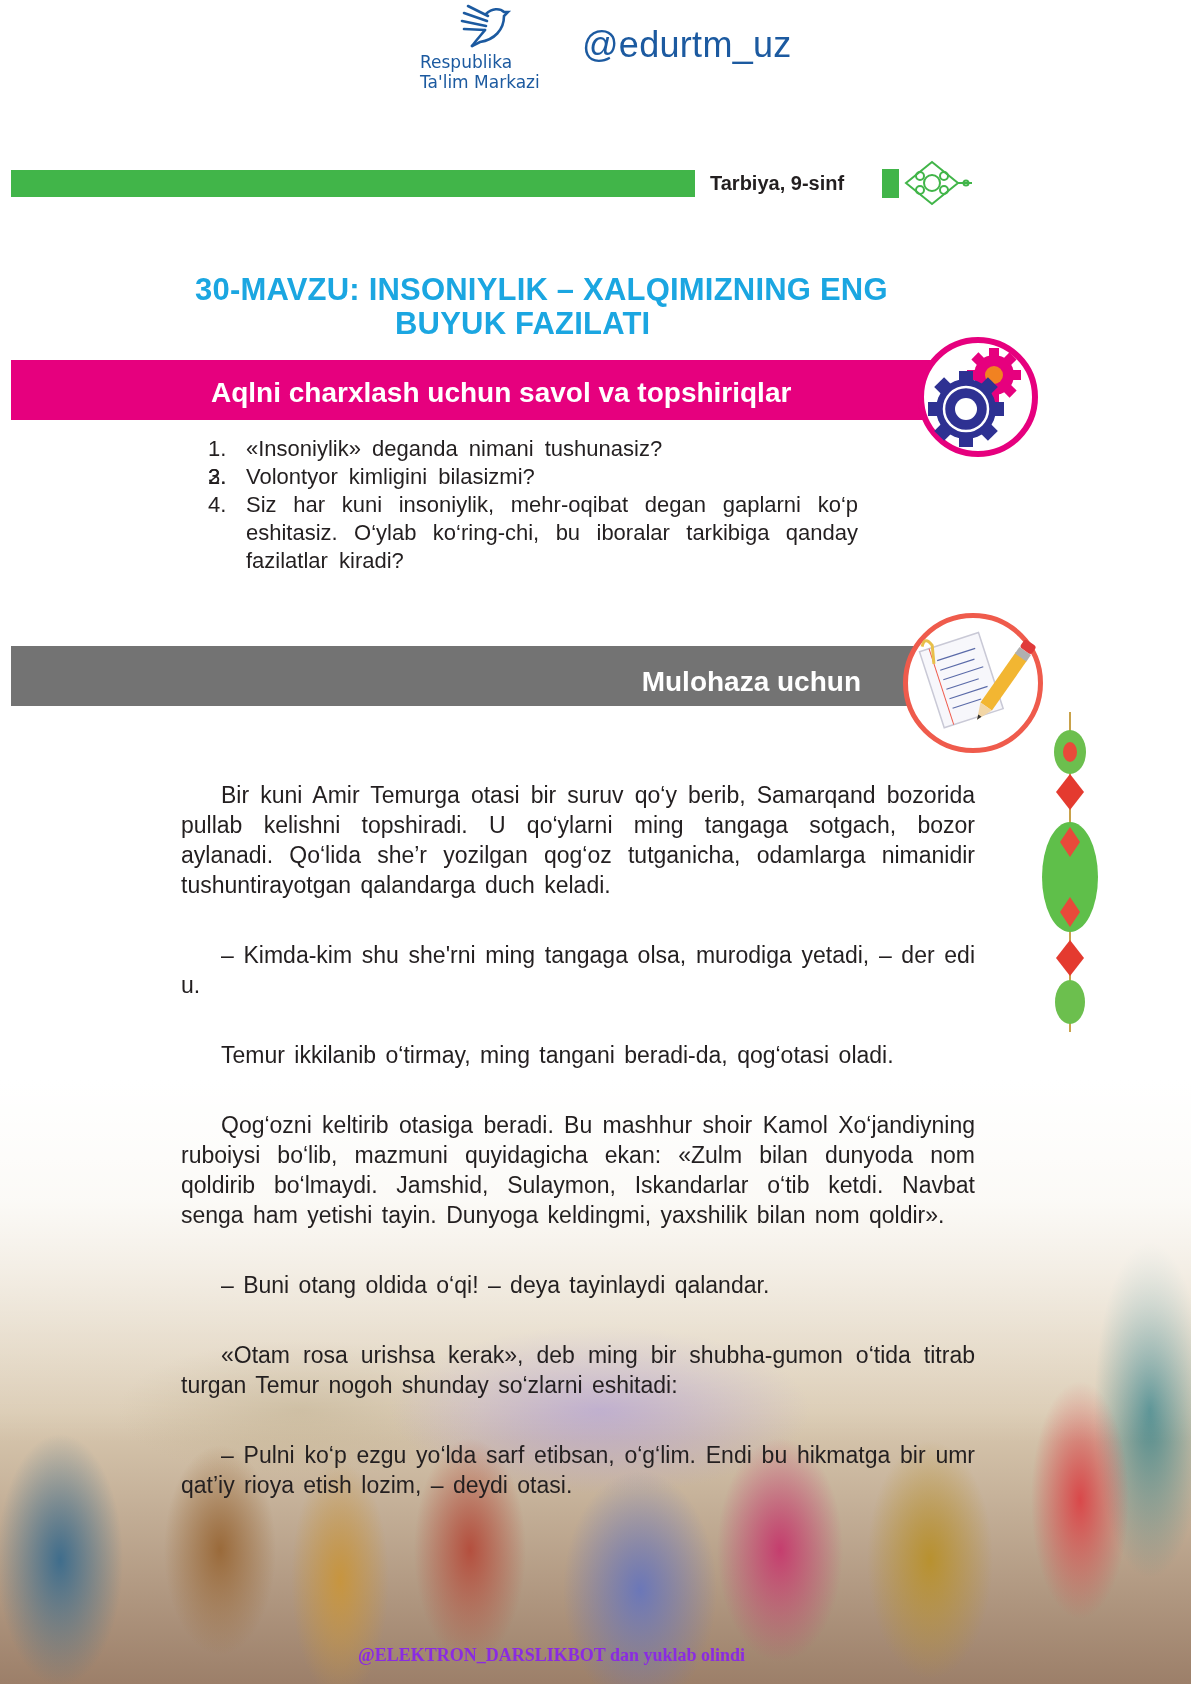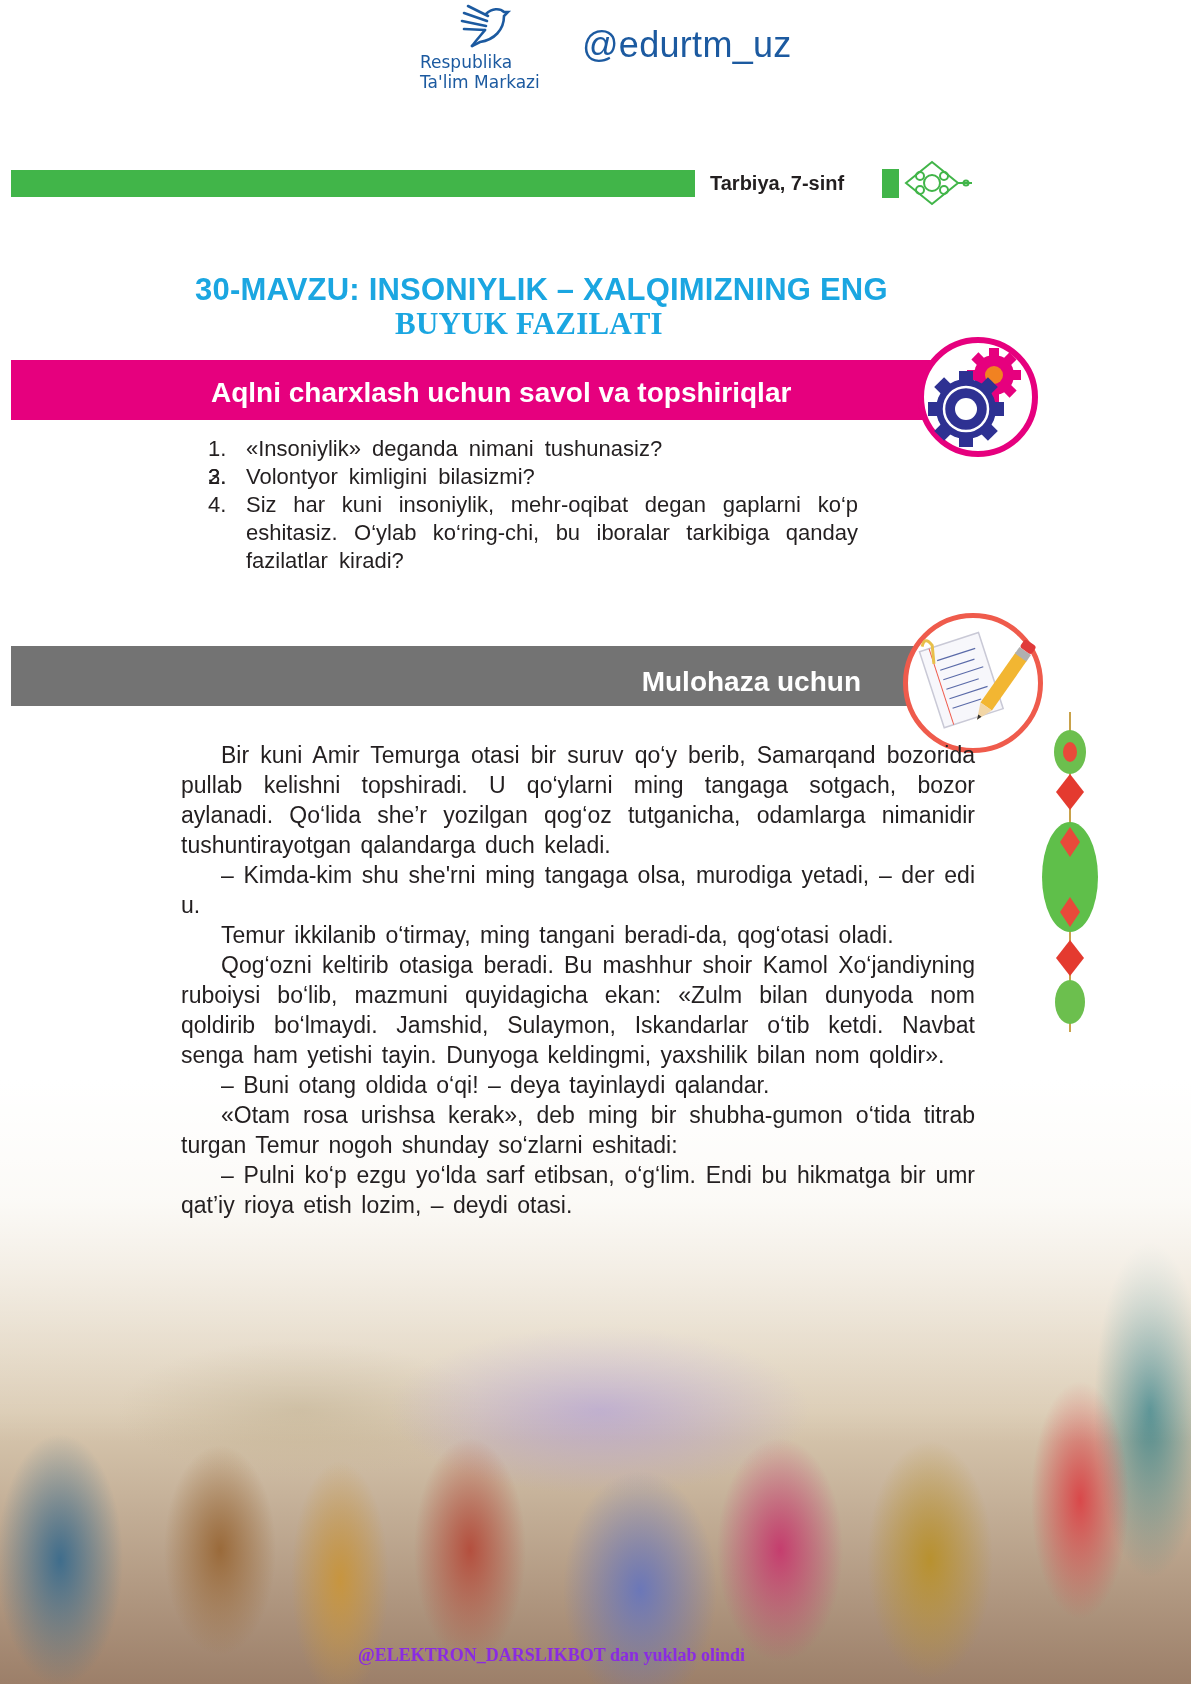--- a/index.html
+++ b/index.html
@@ -13,41 +13,41 @@
   .handle { position: absolute; left: 566px; top: 24px; font-size: 36px; color: #1c5aa0; font-family: "Liberation Sans", sans-serif; letter-spacing: 0.3px; margin-left: 16px; }
 
   
   .green-bar { position: absolute; left: 11px; top: 170px; width: 684px; height: 27px; background: #41b549; }
   .running-head { position: absolute; left: 710px; top: 172px; font-size: 20px; font-weight: bold; color: #231f20; }
   .green-sq { position: absolute; left: 882px; top: 169px; width: 17px; height: 29px; background: #41b549; }
   .ornament-small { position: absolute; left: 902px; top: 158px; }
 
   
   .title { position: absolute; left: 195px; top: 273px; width: 800px; color: #1ba6e1; font-weight: bold; font-size: 31px; line-height: 34px; letter-spacing: 0.2px; }
-  .title .t2 { display: block; padding-left: 200px; font-family: Liberation Serif, serif; }
+  .title .t2 { display: block; padding-left: 200px; }
 
   
   .banner-pink { position: absolute; left: 11px; top: 360px; width: 930px; height: 60px; background: #e6007e; }
   .banner-pink span { position: absolute; left: 200px; top: 17px; color: #fff; font-weight: bold; font-size: 28px; }
   .gear-badge { position: absolute; left: 918px; top: 337px; width: 120px; height: 120px; border-radius: 50%; background: #fff; border: 6px solid #e6007e; }
 
   
   .questions { position: absolute; left: 208px; top: 435px; width: 650px; font-size: 22px; line-height: 28px; list-style: none; }
   .questions li { position: relative; padding-left: 38px; text-align: justify; word-spacing: 5px; }
   .questions li .num { position: absolute; left: 0; top: 0; }
 
   
   .banner-orange { position: absolute; left: 11px; top: 646px; width: 930px; height: 60px; background: #737373; }
   .banner-orange span { position: absolute; right: 80px; top: 20px; color: #fff; font-weight: bold; font-size: 28px; }
   .note-badge { position: absolute; left: 903px; top: 613px; width: 140px; height: 140px; border-radius: 50%; background: #fff; border: 5px solid #ef5b4c; }
 
   
   .story { position: absolute; left: 181px; top: 740px; width: 794px; font-size: 23px; line-height: 30px; z-index: 3; }
   .story p { text-align: justify; text-align-last: left; word-spacing: 3px; }
-  .story p.indent { text-indent: 40px; }
+  .story p.indent { text-indent: 40px; margin-top: 40px; }
 
   
   .ornament-side { position: absolute; left: 1040px; top: 712px; z-index: 1; }
 
   
   .illustration { position: absolute; left: 0; top: 1080px; width: 1191px; height: 604px; z-index: 1;
     background:
       linear-gradient(to bottom, rgba(255,255,255,1) 0%, rgba(255,255,255,0.85) 20%, rgba(255,255,255,0.35) 42%, rgba(255,255,255,0) 60%),
       radial-gradient(ellipse 90px 180px at 60px 480px, #3f6d8c 0%, rgba(63,109,140,0) 70%),
       radial-gradient(ellipse 80px 150px at 220px 470px, #9a6a3a 0%, rgba(154,106,58,0) 70%),
@@ -77,21 +77,21 @@
       <path d="M28 14 C34 8 42 8 46 12 L50 12 L46 16 C46 30 36 40 22 42 L14 46"></path>
       <path d="M14 46 C20 38 24 34 27 30"></path>
     </g>
   </svg>
   <span class="l1">Respublika</span>
   <span class="l2">Ta'lim Markazi</span>
 </div>
 <div class="handle">@edurtm_uz</div>
 
 <div class="green-bar"></div>
-<div class="running-head">Tarbiya,  7-sinf</div>
+<div class="running-head">Tarbiya,  9-sinf</div>
 <div class="green-sq"></div>
 <svg class="ornament-small" width="72" height="50" viewBox="0 0 72 50">
   <g fill="none" stroke="#41b549" stroke-width="2">
     <path d="M4 25 L30 4 L56 25 L30 46 Z"></path>
     <circle cx="30" cy="25" r="8"></circle>
     <circle cx="18" cy="18" r="4"></circle>
       <circle cx="42" cy="18" r="4"></circle>
     <circle cx="18" cy="32" r="4"></circle>
       <circle cx="42" cy="32" r="4"></circle>
     <path d="M56 25 L70 25"></path>

